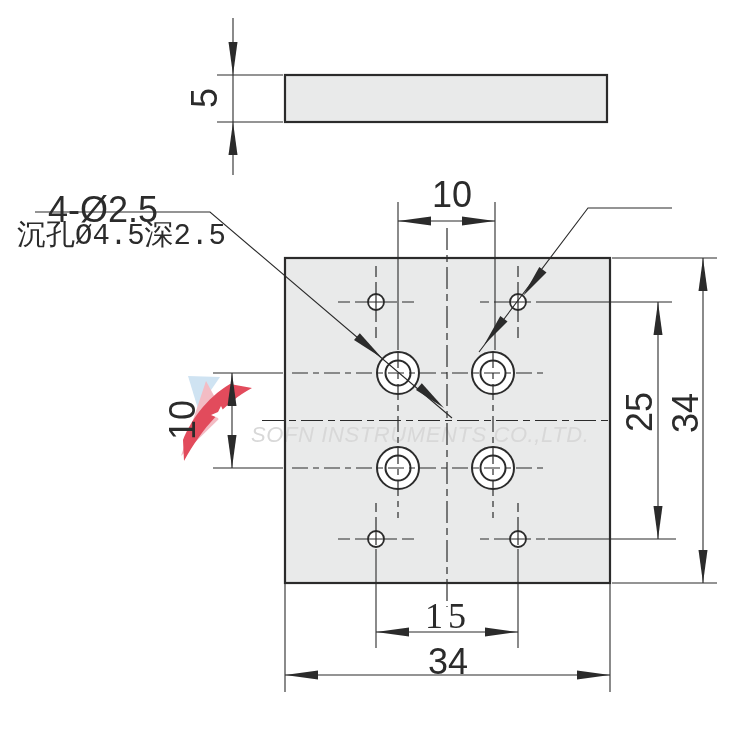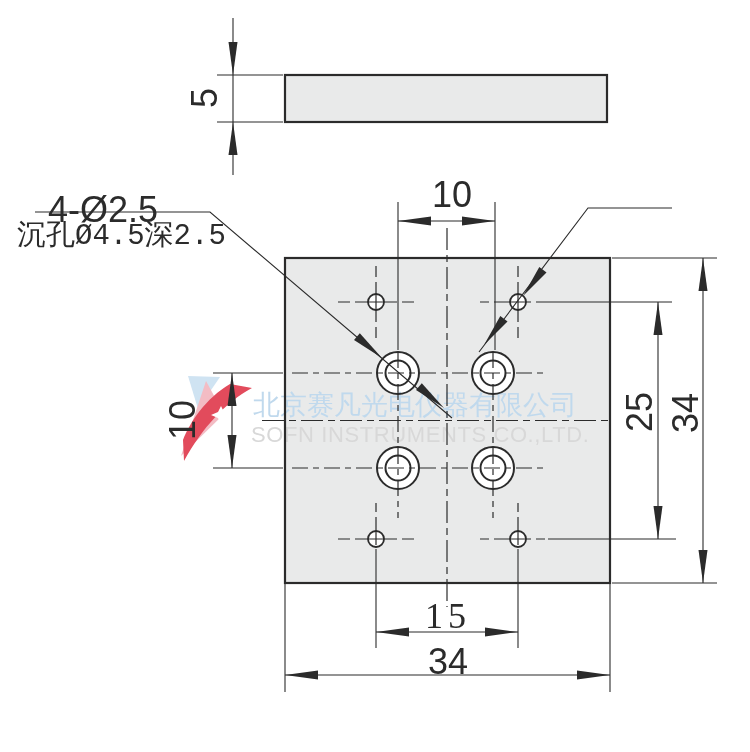--- a/index.html
+++ b/index.html
@@ -7,21 +7,21 @@
           font-family:"Liberation Sans",sans-serif;}
   #canvas svg{position:absolute;left:0;top:0;}
   .layer{position:absolute;left:0;top:0;width:750px;height:752px;}
   .lbl{position:absolute;color:#2b2b2b;font-size:36px;line-height:36px;white-space:nowrap;}
   .lbl.small{font-size:29px;line-height:30px;font-family:Liberation Mono, monospace;}
   .rot{width:70px;height:36px;text-align:center;transform:rotate(-90deg);}
   .ctr{text-align:center;}
   .wm-cn{position:absolute;left:253px;top:391px;font-size:27px;line-height:28px;
          letter-spacing:0px;color:#c0d9ed;white-space:nowrap;}
   .wm-en{position:absolute;left:251px;top:423px;font-size:22px;line-height:24px;
-         letter-spacing:0.6px;color:#d8d8d8;white-space:nowrap;}
+         letter-spacing:0.6px;color:#d8d8d8;white-space:nowrap;font-style:italic;}
   .z1{z-index:1}.z2{z-index:2}.z3{z-index:3}.z4{z-index:4}
 </style>
 </head>
 <body>
 
 <div id="canvas">
 
   <svg class="layer z1" width="750" height="752" viewBox="0 0 750 752">
     <rect x="285" y="75" width="322" height="47" fill="#e9eaea"></rect>
     <rect x="285" y="258" width="325" height="325" fill="#e9eaea"></rect>
@@ -39,21 +39,20 @@
     </g>
   </svg>
 
   <div class="layer z2">
     <svg width="750" height="752" viewBox="0 0 750 752">
       <path d="M188 376 L220 377 L198 409 Z" fill="#cfe3f2"></path>
       <path d="M181 456 L206 381 L224 414 Z" fill="#f3bcc4"></path>
       <path d="M184 461 C202 428 226 402 252 388 L230 384 C206 398 190 422 183 440 Z" fill="#e24b5c"></path>
       <polygon points="221,406 224,412 231,415 224,418 221,424 218,418 211,415 218,412" fill="#ffffff"></polygon>
     </svg>
-    <div class="wm-cn">北京赛凡光电仪器有限公司</div>
     <div class="wm-en">SOFN INSTRUMENTS CO.,LTD.</div>
   </div>
 
   <svg class="layer z3" width="750" height="752" viewBox="0 0 750 752">
 
     <g fill="none" stroke="#2b2b2b" stroke-width="2.2">
       <rect x="285" y="75" width="322" height="47"></rect>
     </g>
     <g fill="none" stroke="#2b2b2b" stroke-width="2.2">
       <rect x="285" y="258" width="325" height="325"></rect>

